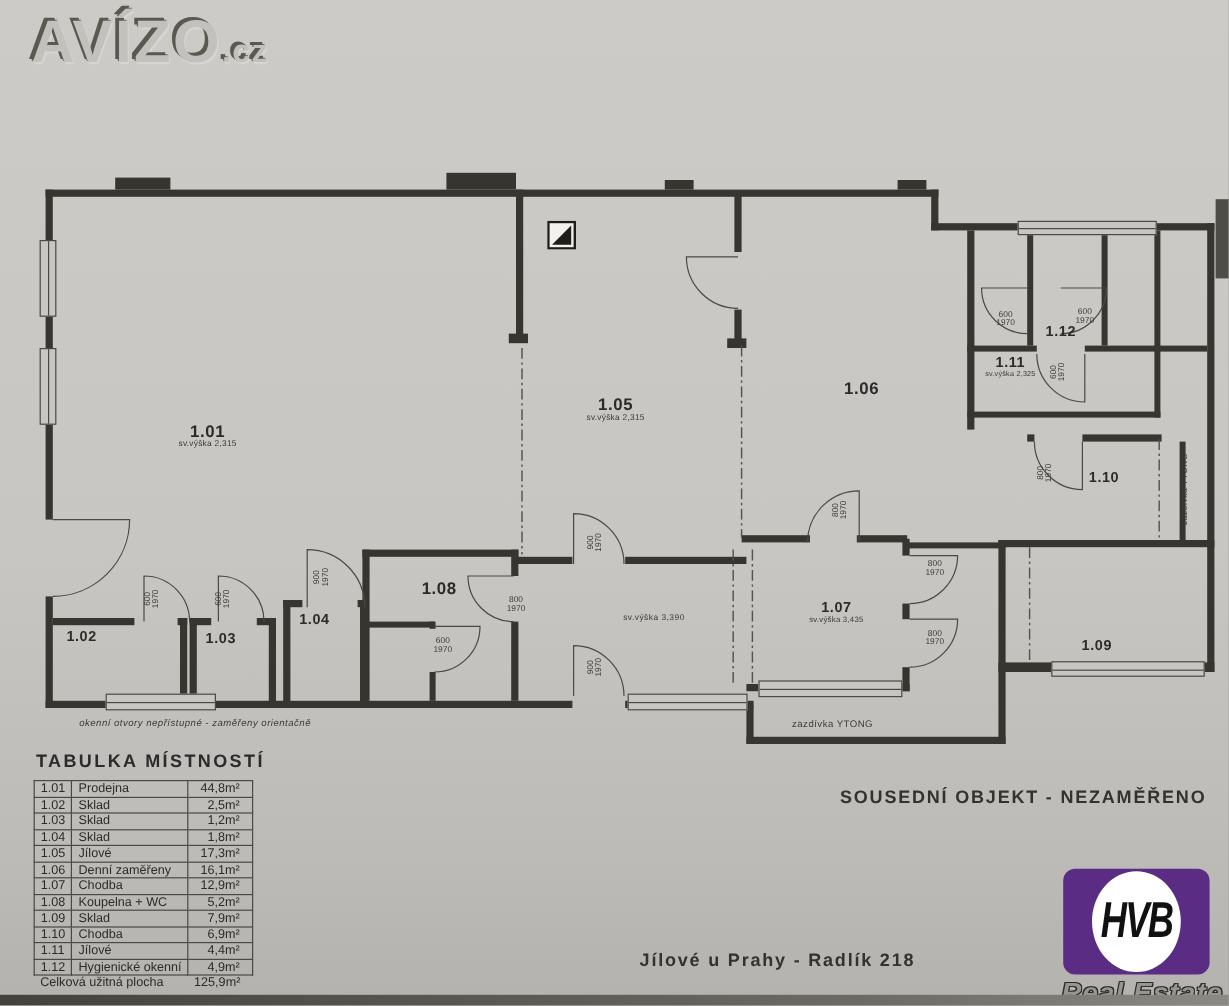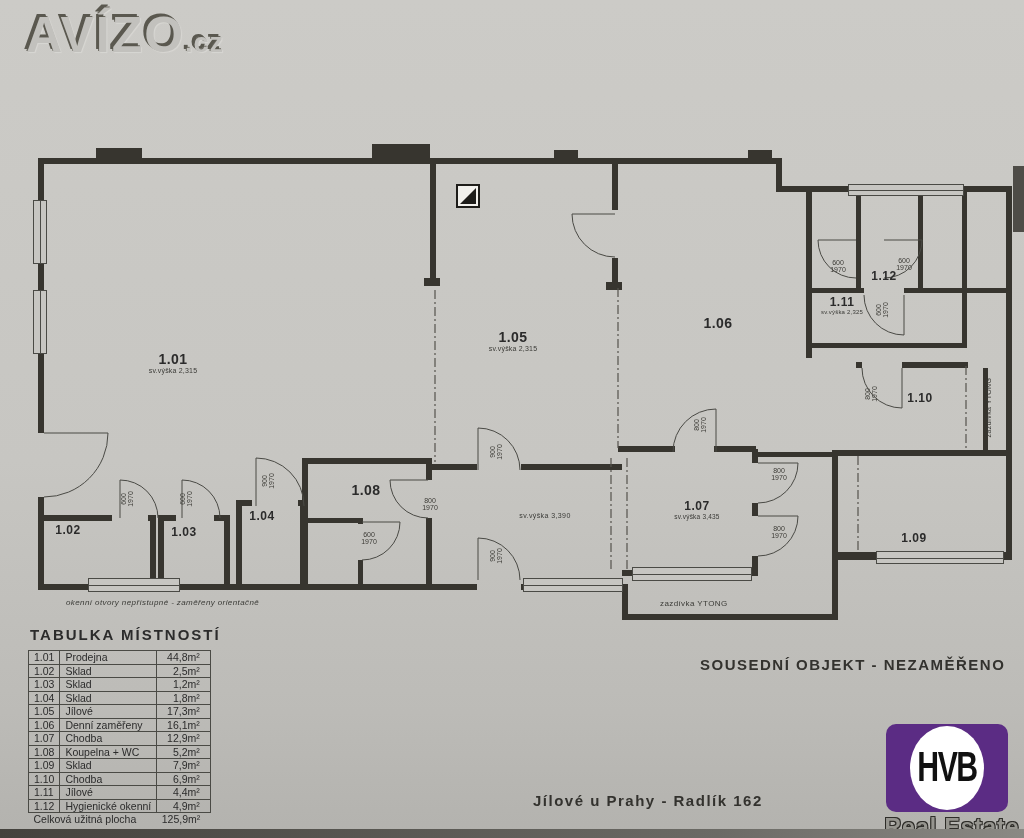--- a/index.html
+++ b/index.html
@@ -32,21 +32,21 @@
   table.rooms{position:absolute;left:28px;top:650px;border-collapse:collapse;
     font-size:10.5px;color:#2b2b2b;}
   table.rooms td,table.rooms th{border:1px solid #4a4a45;padding:0 5px;height:12.5px;
     font-weight:normal;text-align:left;white-space:nowrap;}
   table.rooms .c1{width:30px;}
   table.rooms .c2{width:128px;}
   table.rooms .c3{width:70px;text-align:center;}
   table.rooms td.val{text-align:right;padding-right:10px;}
   table.rooms tr.t-footer td{border-left:none;border-right:none;border-bottom:none;}
   
-  .hvb{position:absolute;left:880px;top:720px;width:144px;height:118px;}
+  .hvb{position:absolute;left:880px;top:720px;width:144px;height:118px;font-style:italic;}
   .hvb-box{position:absolute;left:6px;top:4px;width:122px;height:88px;border-radius:10px;}
   .hvb-ellipse{position:absolute;left:24px;top:2px;width:74px;height:84px;border-radius:50%;background:#fff;}
   .hvb-text{position:absolute;left:0;top:22px;width:122px;text-align:center;color:#111;
     font-size:42px;font-weight:bold;line-height:42px;transform:scaleX(.72);letter-spacing:-2px;}
   .hvb-sub{position:absolute;left:0;top:94px;width:144px;text-align:center;font-size:23px;
     font-weight:bold;color:#96958f;letter-spacing:1px;
     text-shadow:-1px -1px 0 #2e2d29,1px -1px 0 #2e2d29,-1px 1px 0 #2e2d29,1px 1px 0 #2e2d29;}
   .photo-strip{position:absolute;left:0;top:829px;width:1024px;height:9px;
     background:linear-gradient(90deg,#44423d,#6b6a65 70%,#8a8984);}
   .edge-mark{position:absolute;left:1013px;top:166px;width:11px;height:66px;background:#4e4c47;}
@@ -340,21 +340,21 @@
           <td>Hygienické okenní</td>
           <td class="val">4,9m²</td>
         </tr>
     <tr class="t-footer">
       <td colspan="2">Celková užitná plocha</td>
       <td class="val">125,9m²</td>
     </tr>
   </tbody>
     </table>
 
-  <div class="caption" style="left:533px;top:792px;">Jílové u Prahy - Radlík 162</div>
+  <div class="caption" style="left:533px;top:792px;">Jílové u Prahy - Radlík 218</div>
 
   <div class="hvb">
     <div class="hvb-box" style="background:#5b2c84;">
       <div class="hvb-ellipse"></div>
       <div class="hvb-text">HVB</div>
     </div>
     <div class="hvb-sub">Real Estate</div>
   </div>
 
   <div class="photo-strip"></div>

